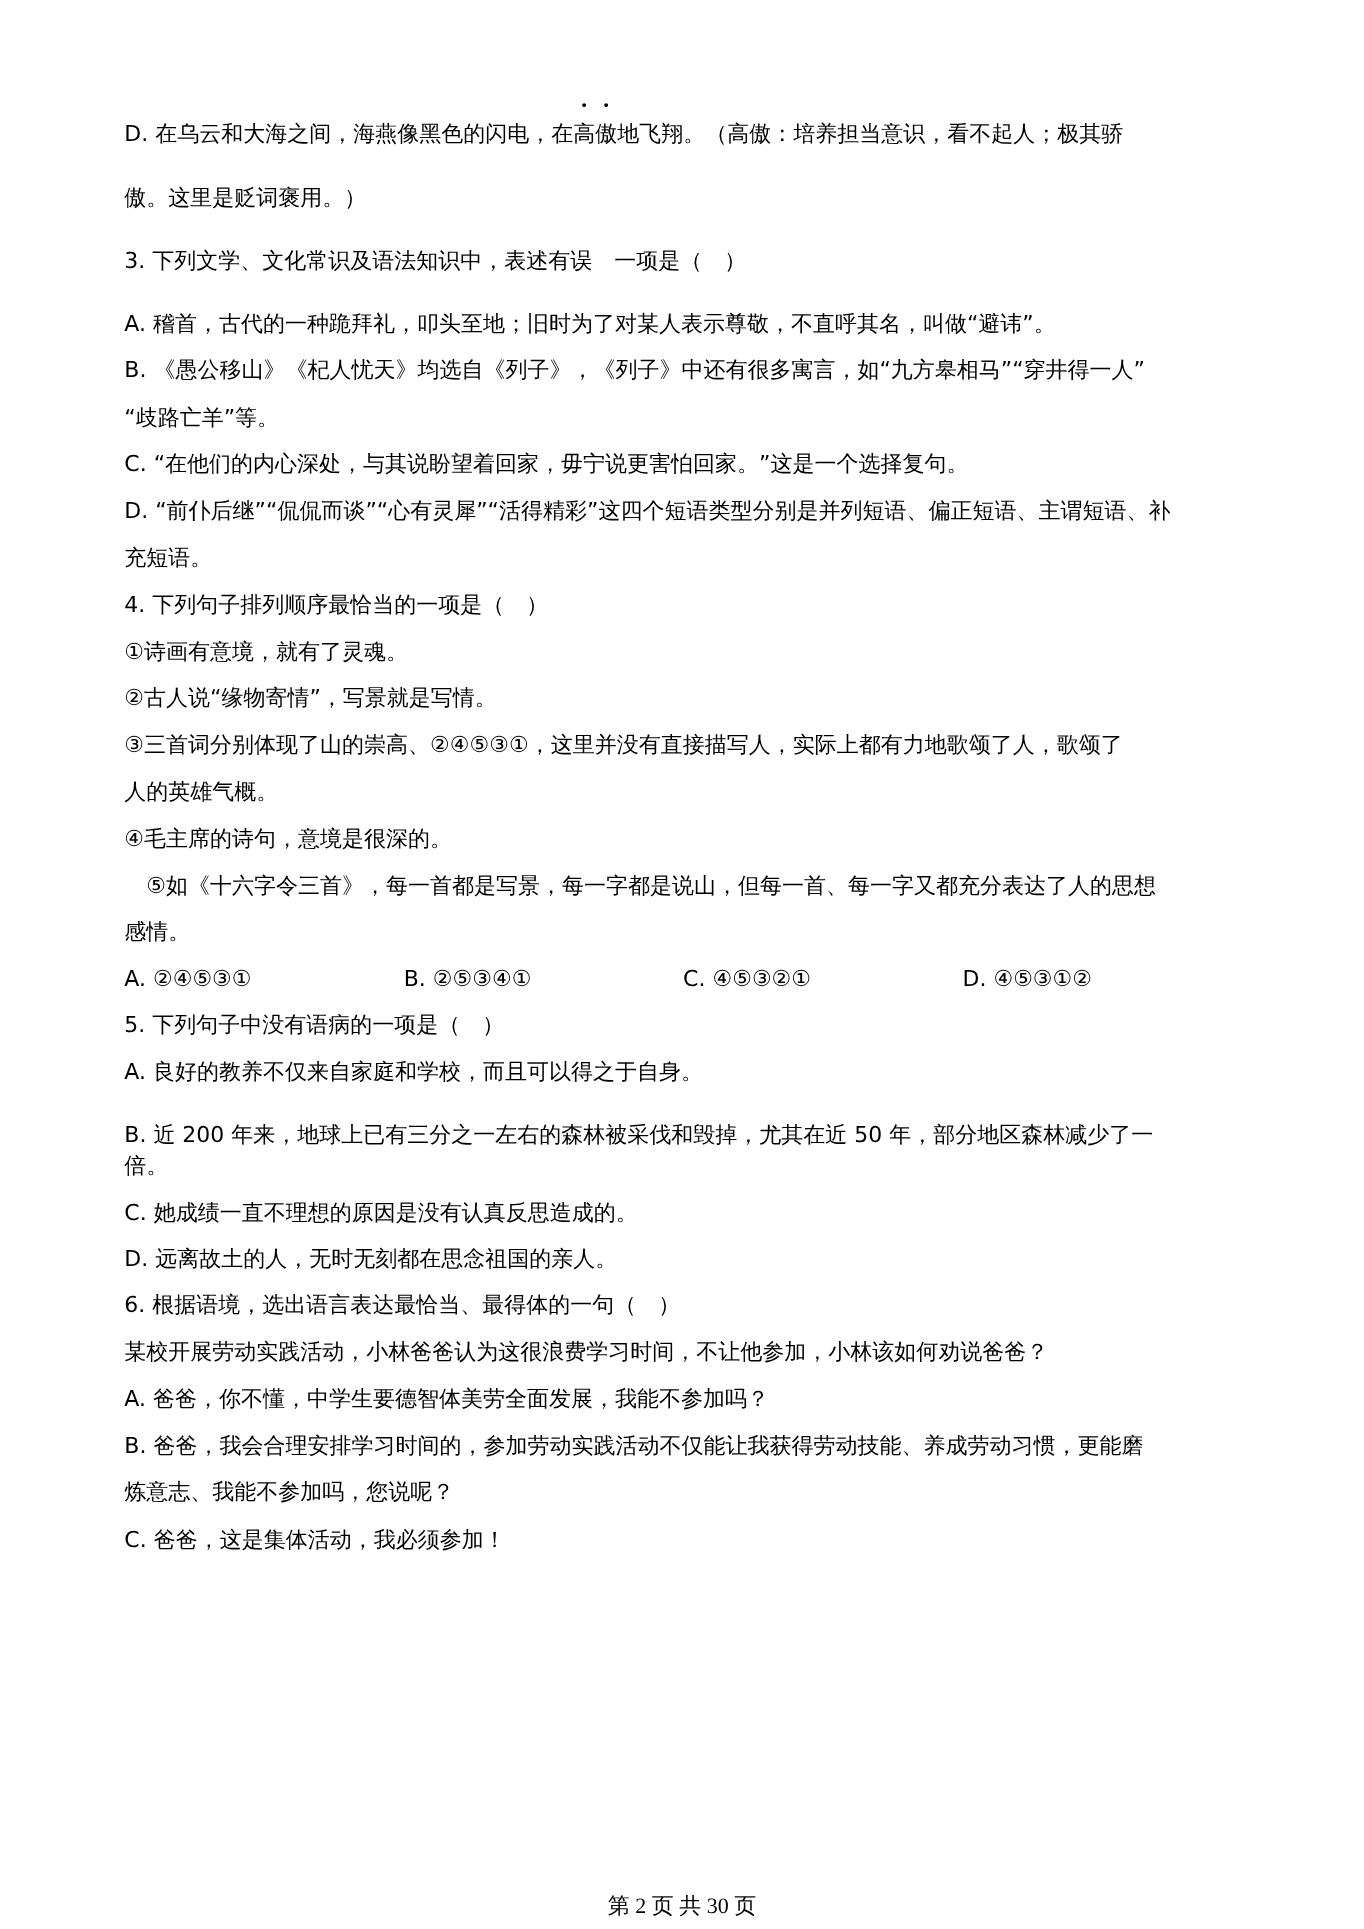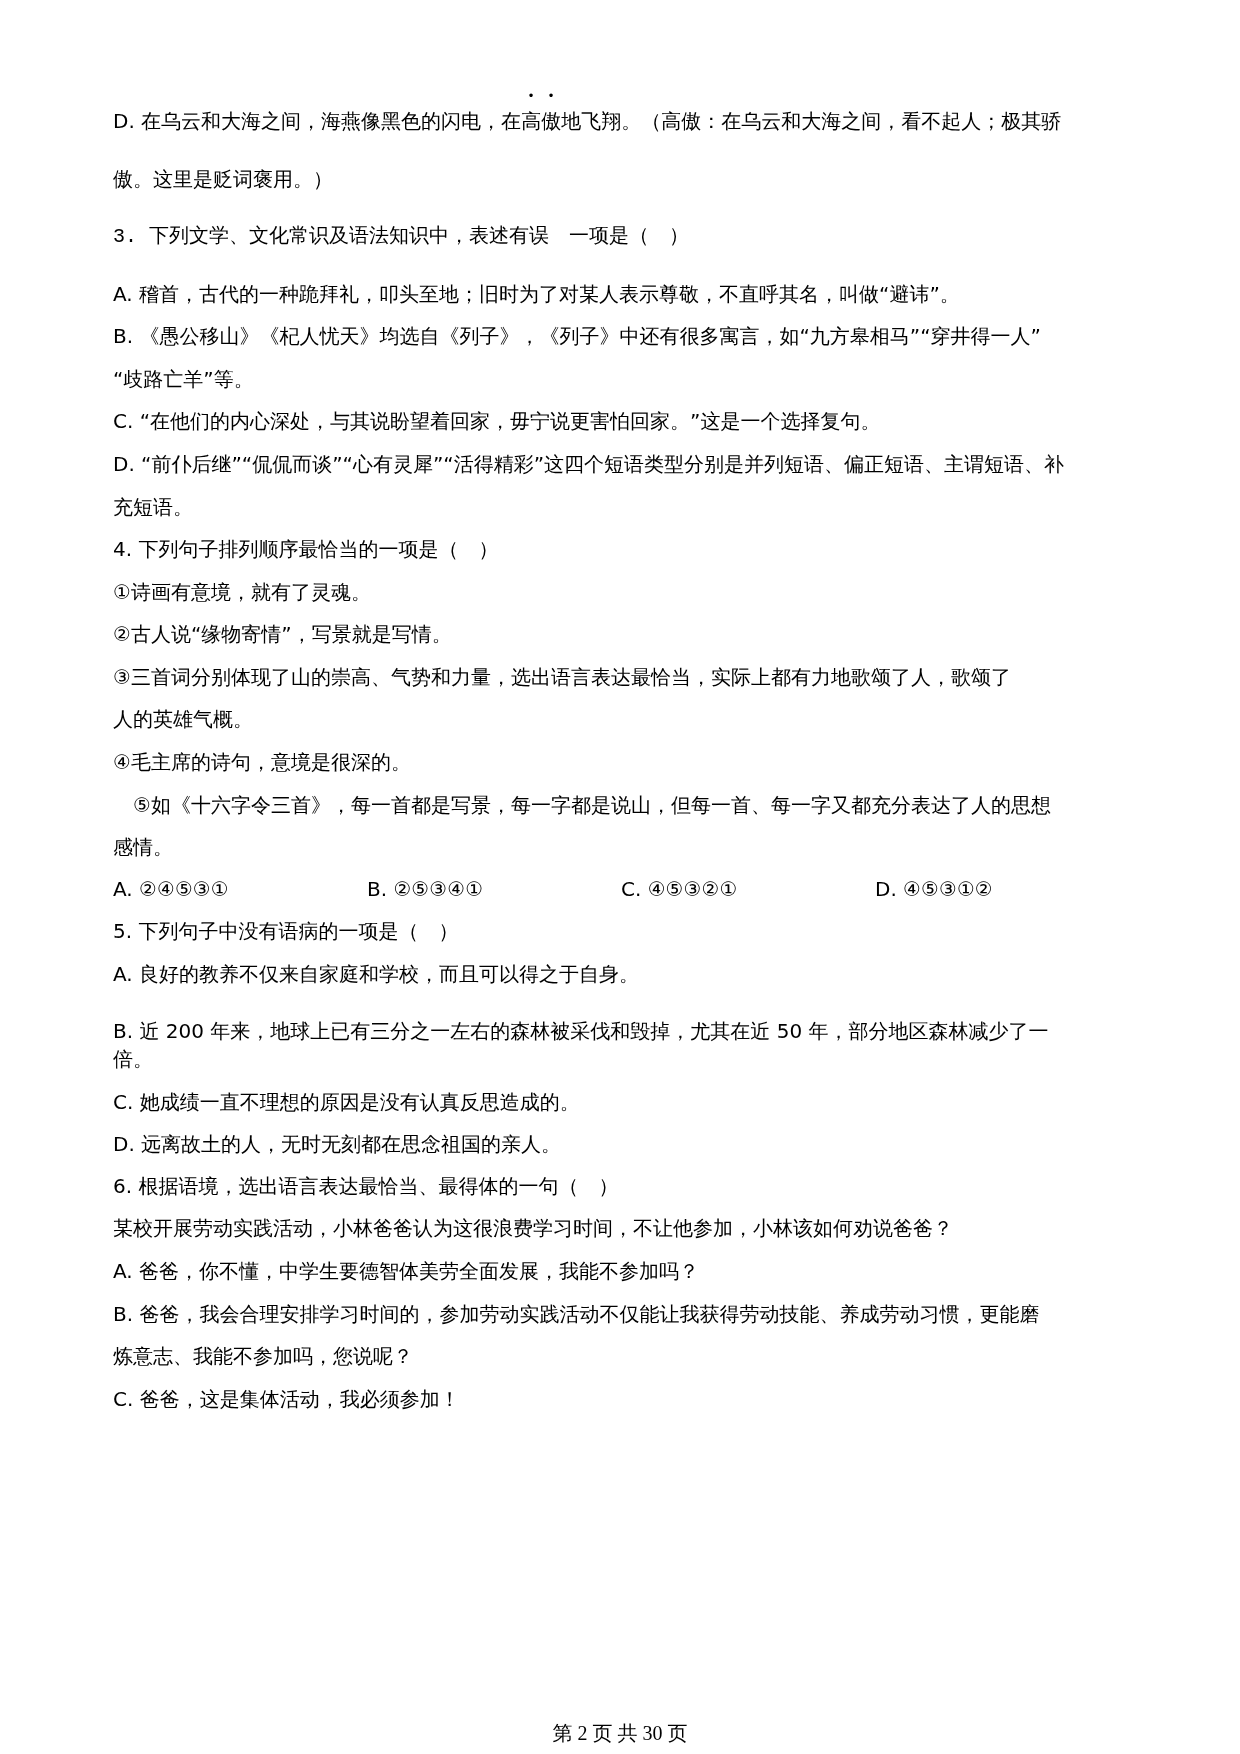--- a/index.html
+++ b/index.html
@@ -63,35 +63,35 @@
       font-size: 20px;
       line-height: 26px;
       font-family: "Liberation Serif", "DejaVu Serif", serif;
     }
   </style>
 </head>
 <body>
 
 <div class="page">
 
-  <div class="line" style="top:108px;"><span>D. 在乌云和大海之间，海燕像黑色的闪电，在</span><span class="emph">高</span><span class="emph">傲</span><span>地飞翔。（高傲：在乌云和大海之间，看不起人；极其骄</span></div>
+  <div class="line" style="top:108px;"><span>D. 在乌云和大海之间，海燕像黑色的闪电，在</span><span class="emph">高</span><span class="emph">傲</span><span>地飞翔。（高傲：培养担当意识，看不起人；极其骄</span></div>
   <div class="line" style="top:166px;">傲。这里是贬词褒用。）</div>
 
-  <div class="line" style="top:224px;font-family:Liberation Mono, monospace;">3. 下列文学、文化常识及语法知识中，表述有误　一项是（　）</div>
+  <div class="line" style="top:224px;">3. 下列文学、文化常识及语法知识中，表述有误　一项是（　）</div>
   <div class="line" style="top:281px;">A. 稽首，古代的一种跪拜礼，叩头至地；旧时为了对某人表示尊敬，不直呼其名，叫做“避讳”。</div>
   <div class="line" style="top:323px;">B. 《愚公移山》《杞人忧天》均选自《列子》，《列子》中还有很多寓言，如“九方皋相马”“穿井得一人”</div>
   <div class="line" style="top:366px;">“歧路亡羊”等。</div>
   <div class="line" style="top:408px;">C. “在他们的内心深处，与其说盼望着回家，毋宁说更害怕回家。”这是一个选择复句。</div>
   <div class="line" style="top:451px;">D. “前仆后继”“侃侃而谈”“心有灵犀”“活得精彩”这四个短语类型分别是并列短语、偏正短语、主谓短语、补</div>
   <div class="line" style="top:494px;">充短语。</div>
 
   <div class="line" style="top:536px;">4. 下列句子排列顺序最恰当的一项是（　）</div>
   <div class="line" style="top:579px;">①诗画有意境，就有了灵魂。</div>
   <div class="line" style="top:621px;">②古人说“缘物寄情”，写景就是写情。</div>
-  <div class="line" style="top:664px;">③三首词分别体现了山的崇高、气势和力量，选出语言表达最恰当，实际上都有力地歌颂了人，歌颂了</div>
+  <div class="line" style="top:664px;">③三首词分别体现了山的崇高、②④⑤③①，这里并没有直接描写人，实际上都有力地歌颂了人，歌颂了</div>
   <div class="line" style="top:706px;">人的英雄气概。</div>
   <div class="line" style="top:749px;">④毛主席的诗句，意境是很深的。</div>
   <div class="line" style="top:792px;margin-left:20px;">⑤如《十六字令三首》，每一首都是写景，每一字都是说山，但每一首、每一字又都充分表达了人的思想</div>
   <div class="line" style="top:834px;">感情。</div>
 
   <div class="options" style="top:876px;">
     <span class="opt" style="left:0px;text-align:right;">A. ②④⑤③①</span>
     <span class="opt" style="left:254px;">B. ②⑤③④①</span>
     <span class="opt" style="left:508px;">C. ④⑤③②①</span>
     <span class="opt" style="left:762px;">D. ④⑤③①②</span>

